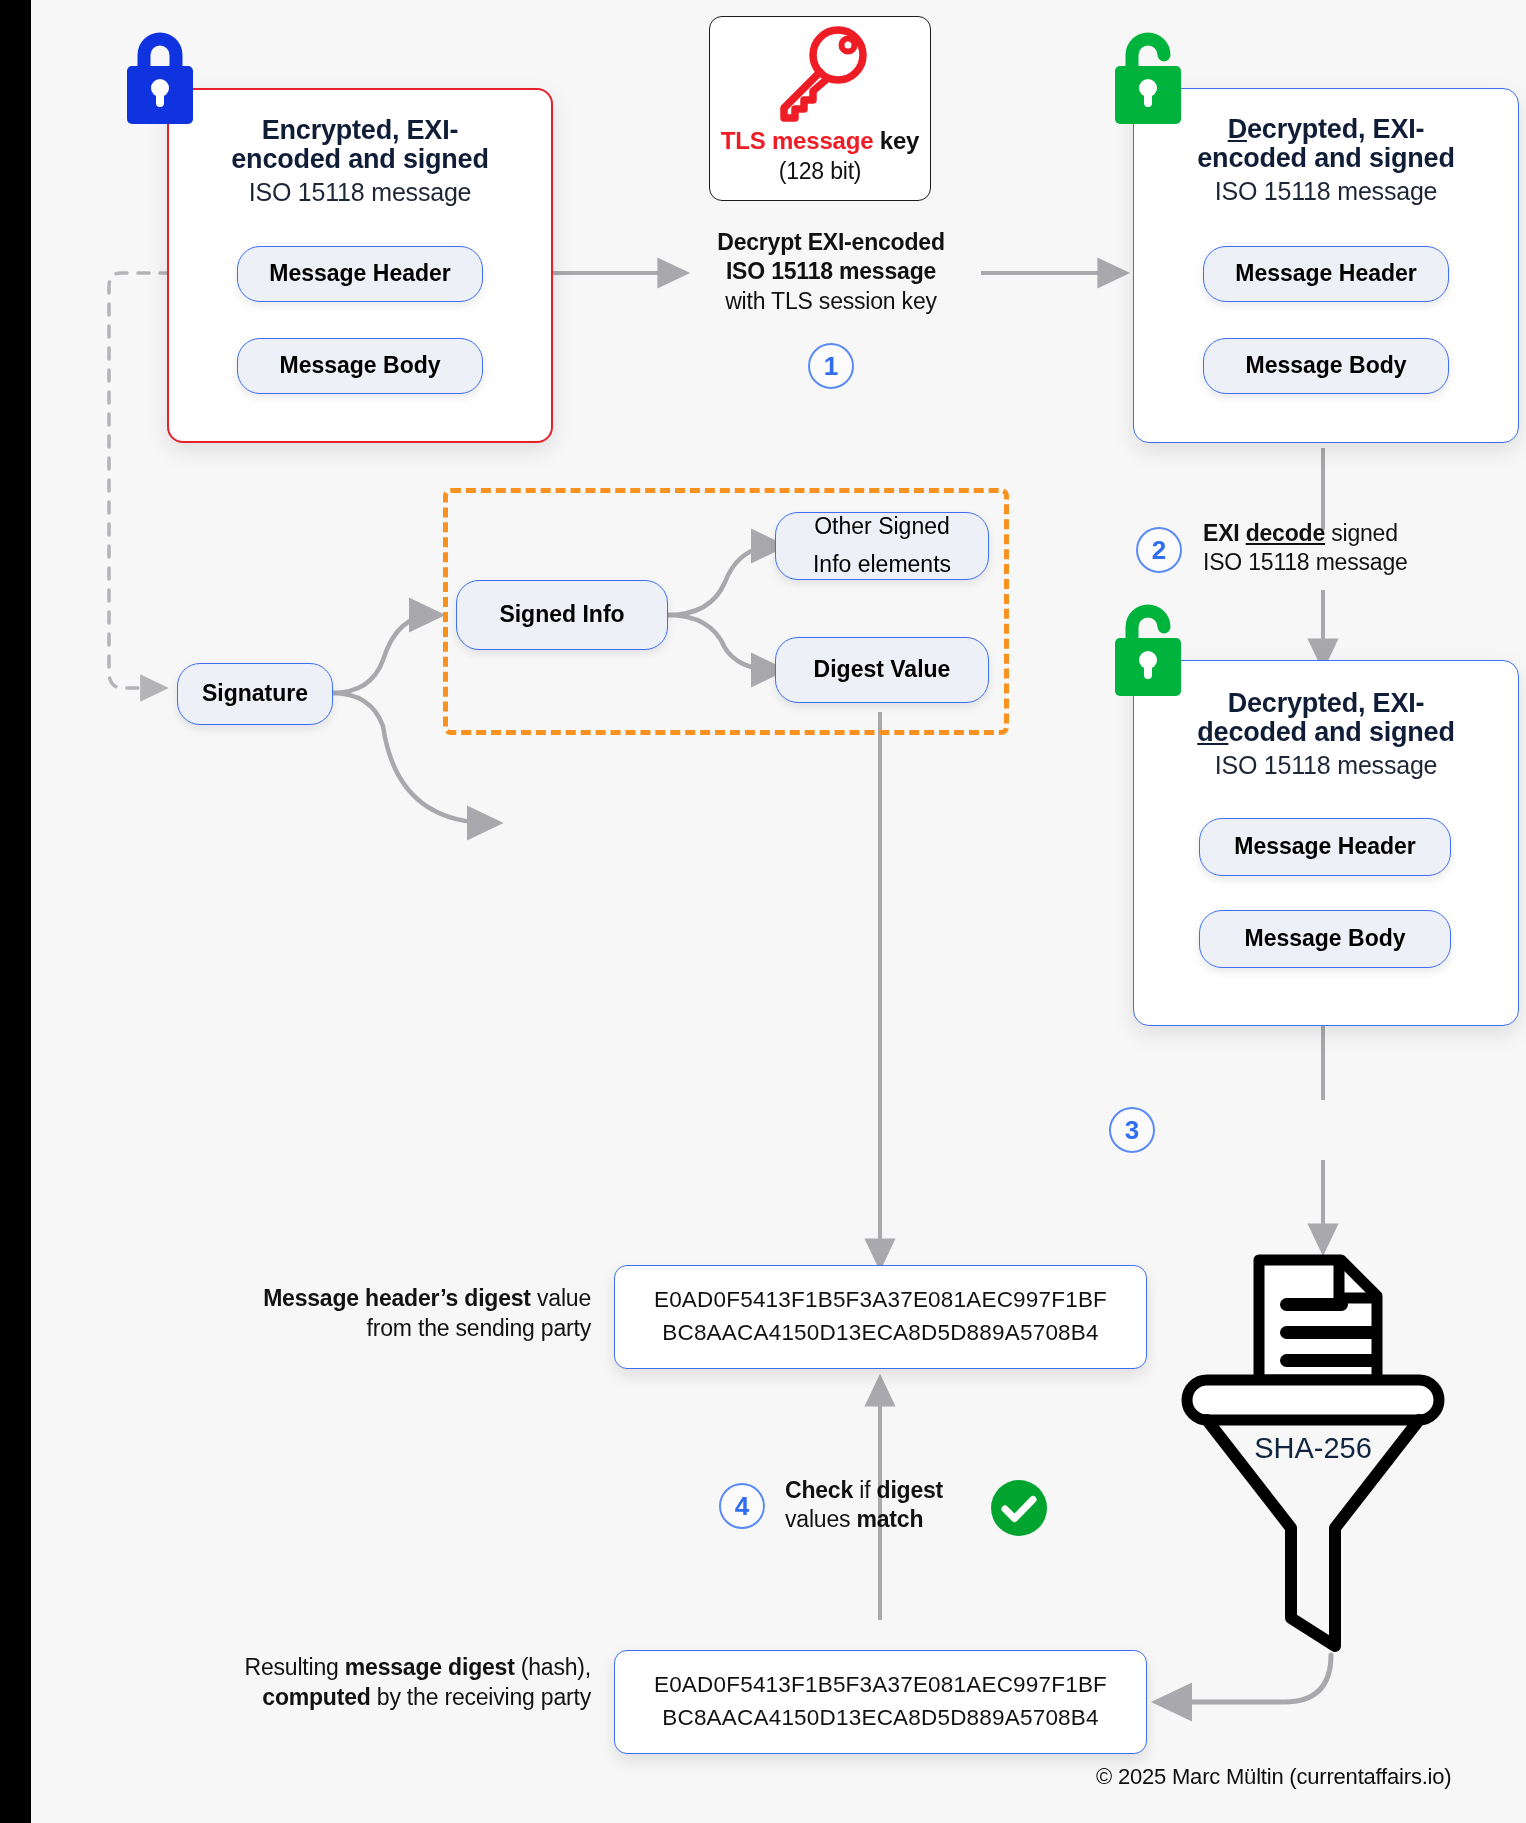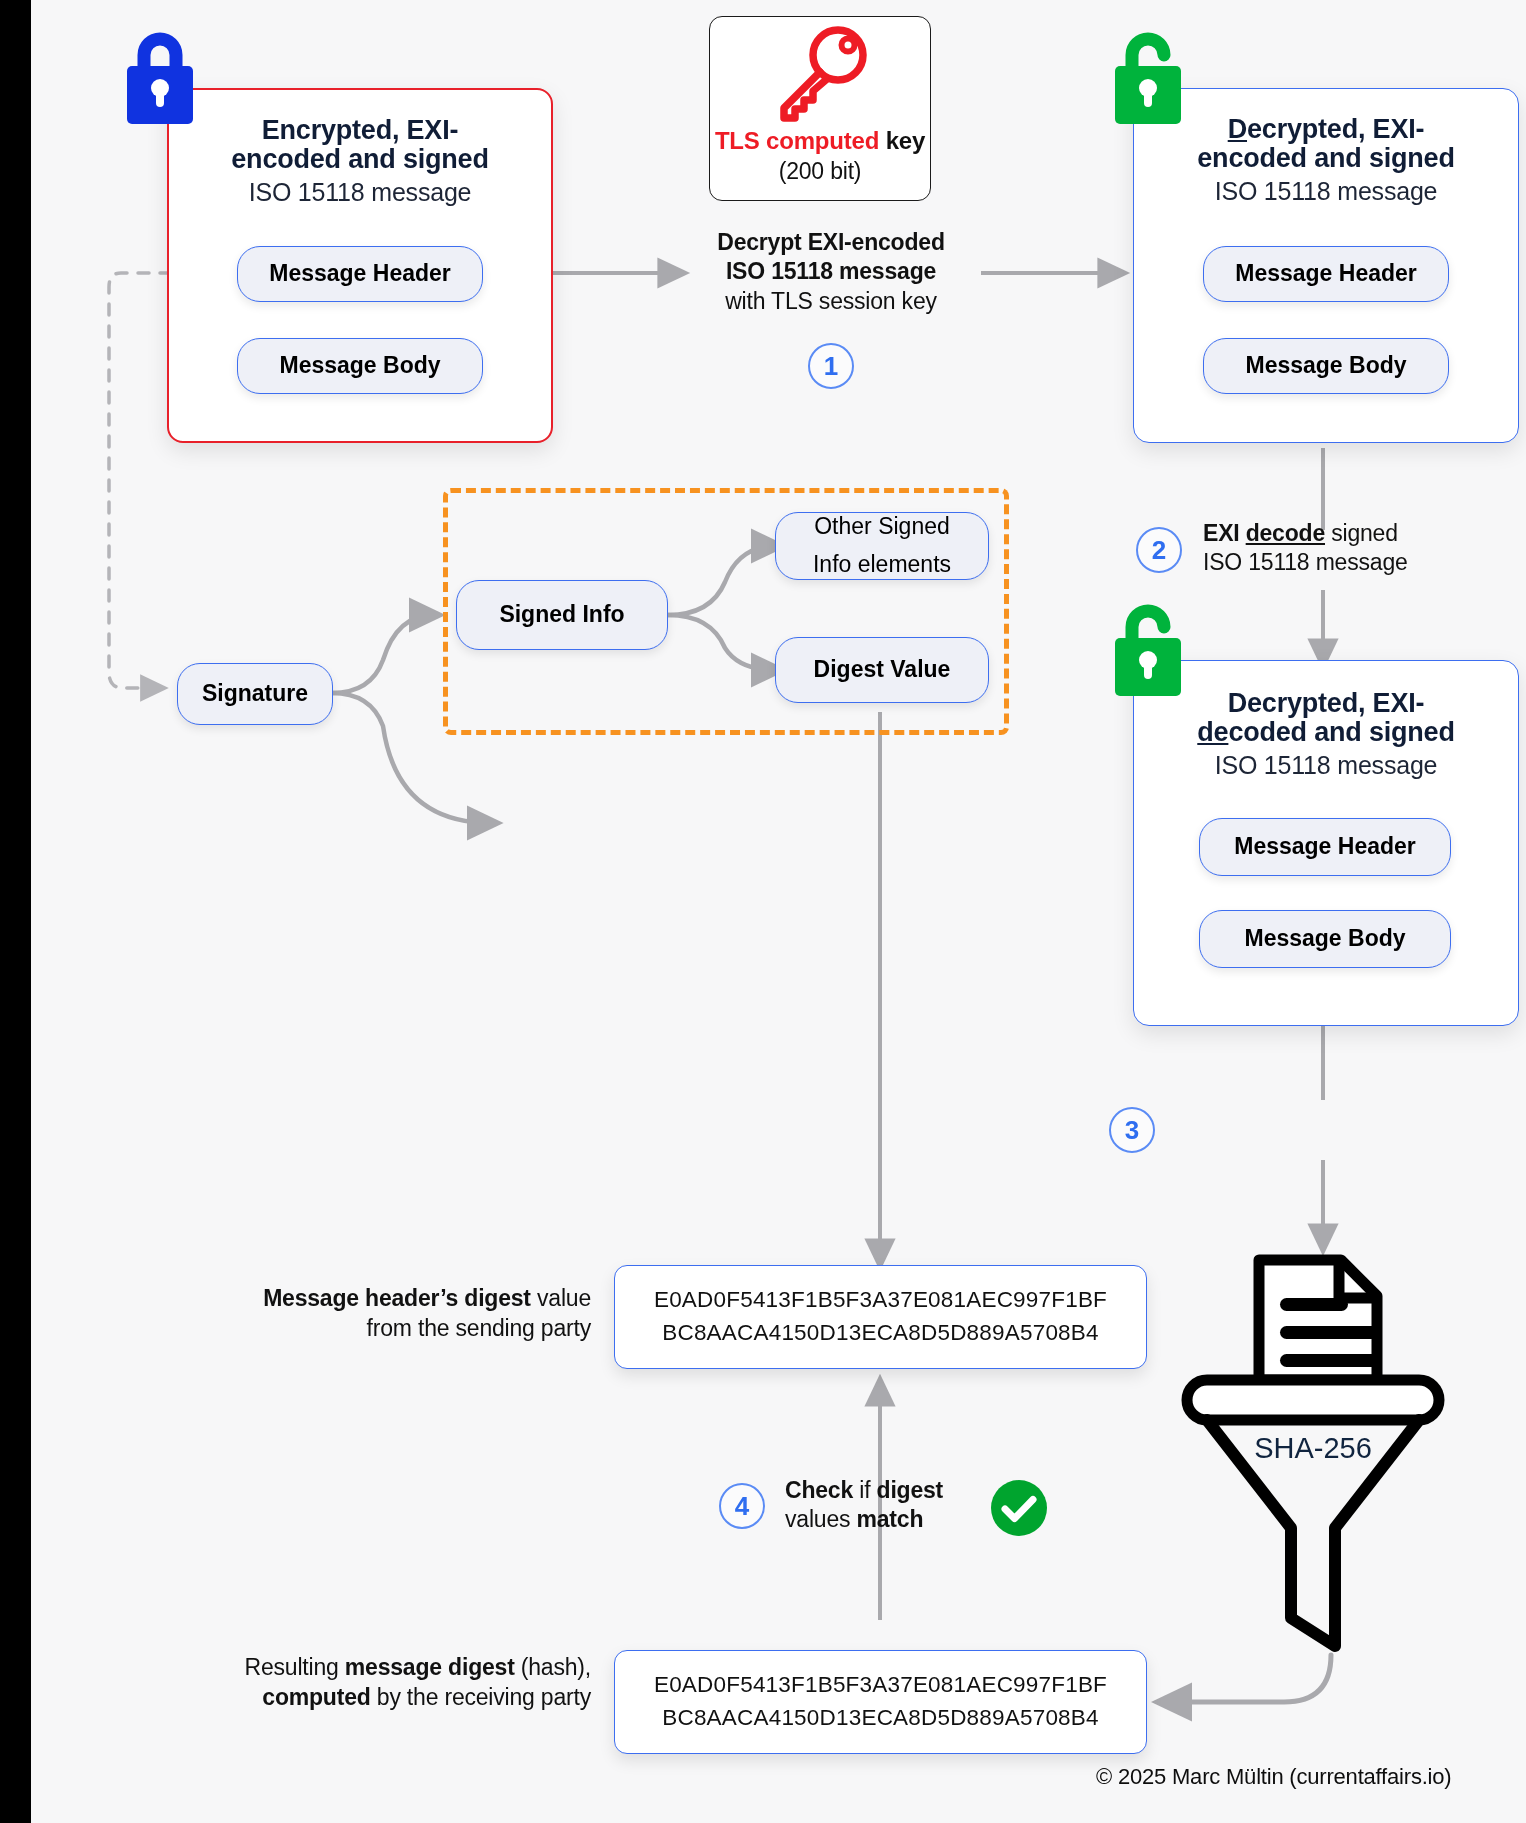--- a/index.html
+++ b/index.html
@@ -164,23 +164,23 @@
     <rect x="35" y="62" width="8" height="19" rx="4" fill="#fff"></rect>
   </svg>
 
   <div class="keycard" style="left:678px;top:16px;width:222px;height:185px;">
     <svg width="104" height="100" viewBox="0 0 104 100" style="position:relative;margin-top:8px;">
       <circle cx="70" cy="30" r="25" fill="none" stroke="#ee1c25" stroke-width="7.5"></circle>
       <circle cx="80" cy="20" r="6.5" fill="none" stroke="#ee1c25" stroke-width="6"></circle>
       <path d="M52 47 L16 83 L16 93 L27 93 L27 84 L36 84 L36 75 L45 75 L45 66 L59 54" fill="none" stroke="#ee1c25" stroke-width="7.5" stroke-linejoin="round" stroke-linecap="round"></path>
     </svg>
     <div class="key-l1" style="margin-top:2px;">
-      <span class="red">TLS computed</span><span> key</span>
-    </div>
-    <div class="key-l2" style="margin-top:3px;">(200 bit)</div>
+      <span class="red">TLS message</span><span> key</span>
+    </div>
+    <div class="key-l2" style="margin-top:3px;">(128 bit)</div>
   </div>
 
   <div class="steptxt" style="left:655px;top:228px;width:290px;text-align:center;">
     <b>Decrypt EXI-encoded</b><br>
     <b>ISO 15118 message</b><br>
     <span>with TLS session key</span>
   </div>
   <div class="stepnum" style="left:777px;top:343px;">1</div>
 
   <div class="outer-box outer-blue" style="left:1102px;top:88px;width:386px;height:355px;">

